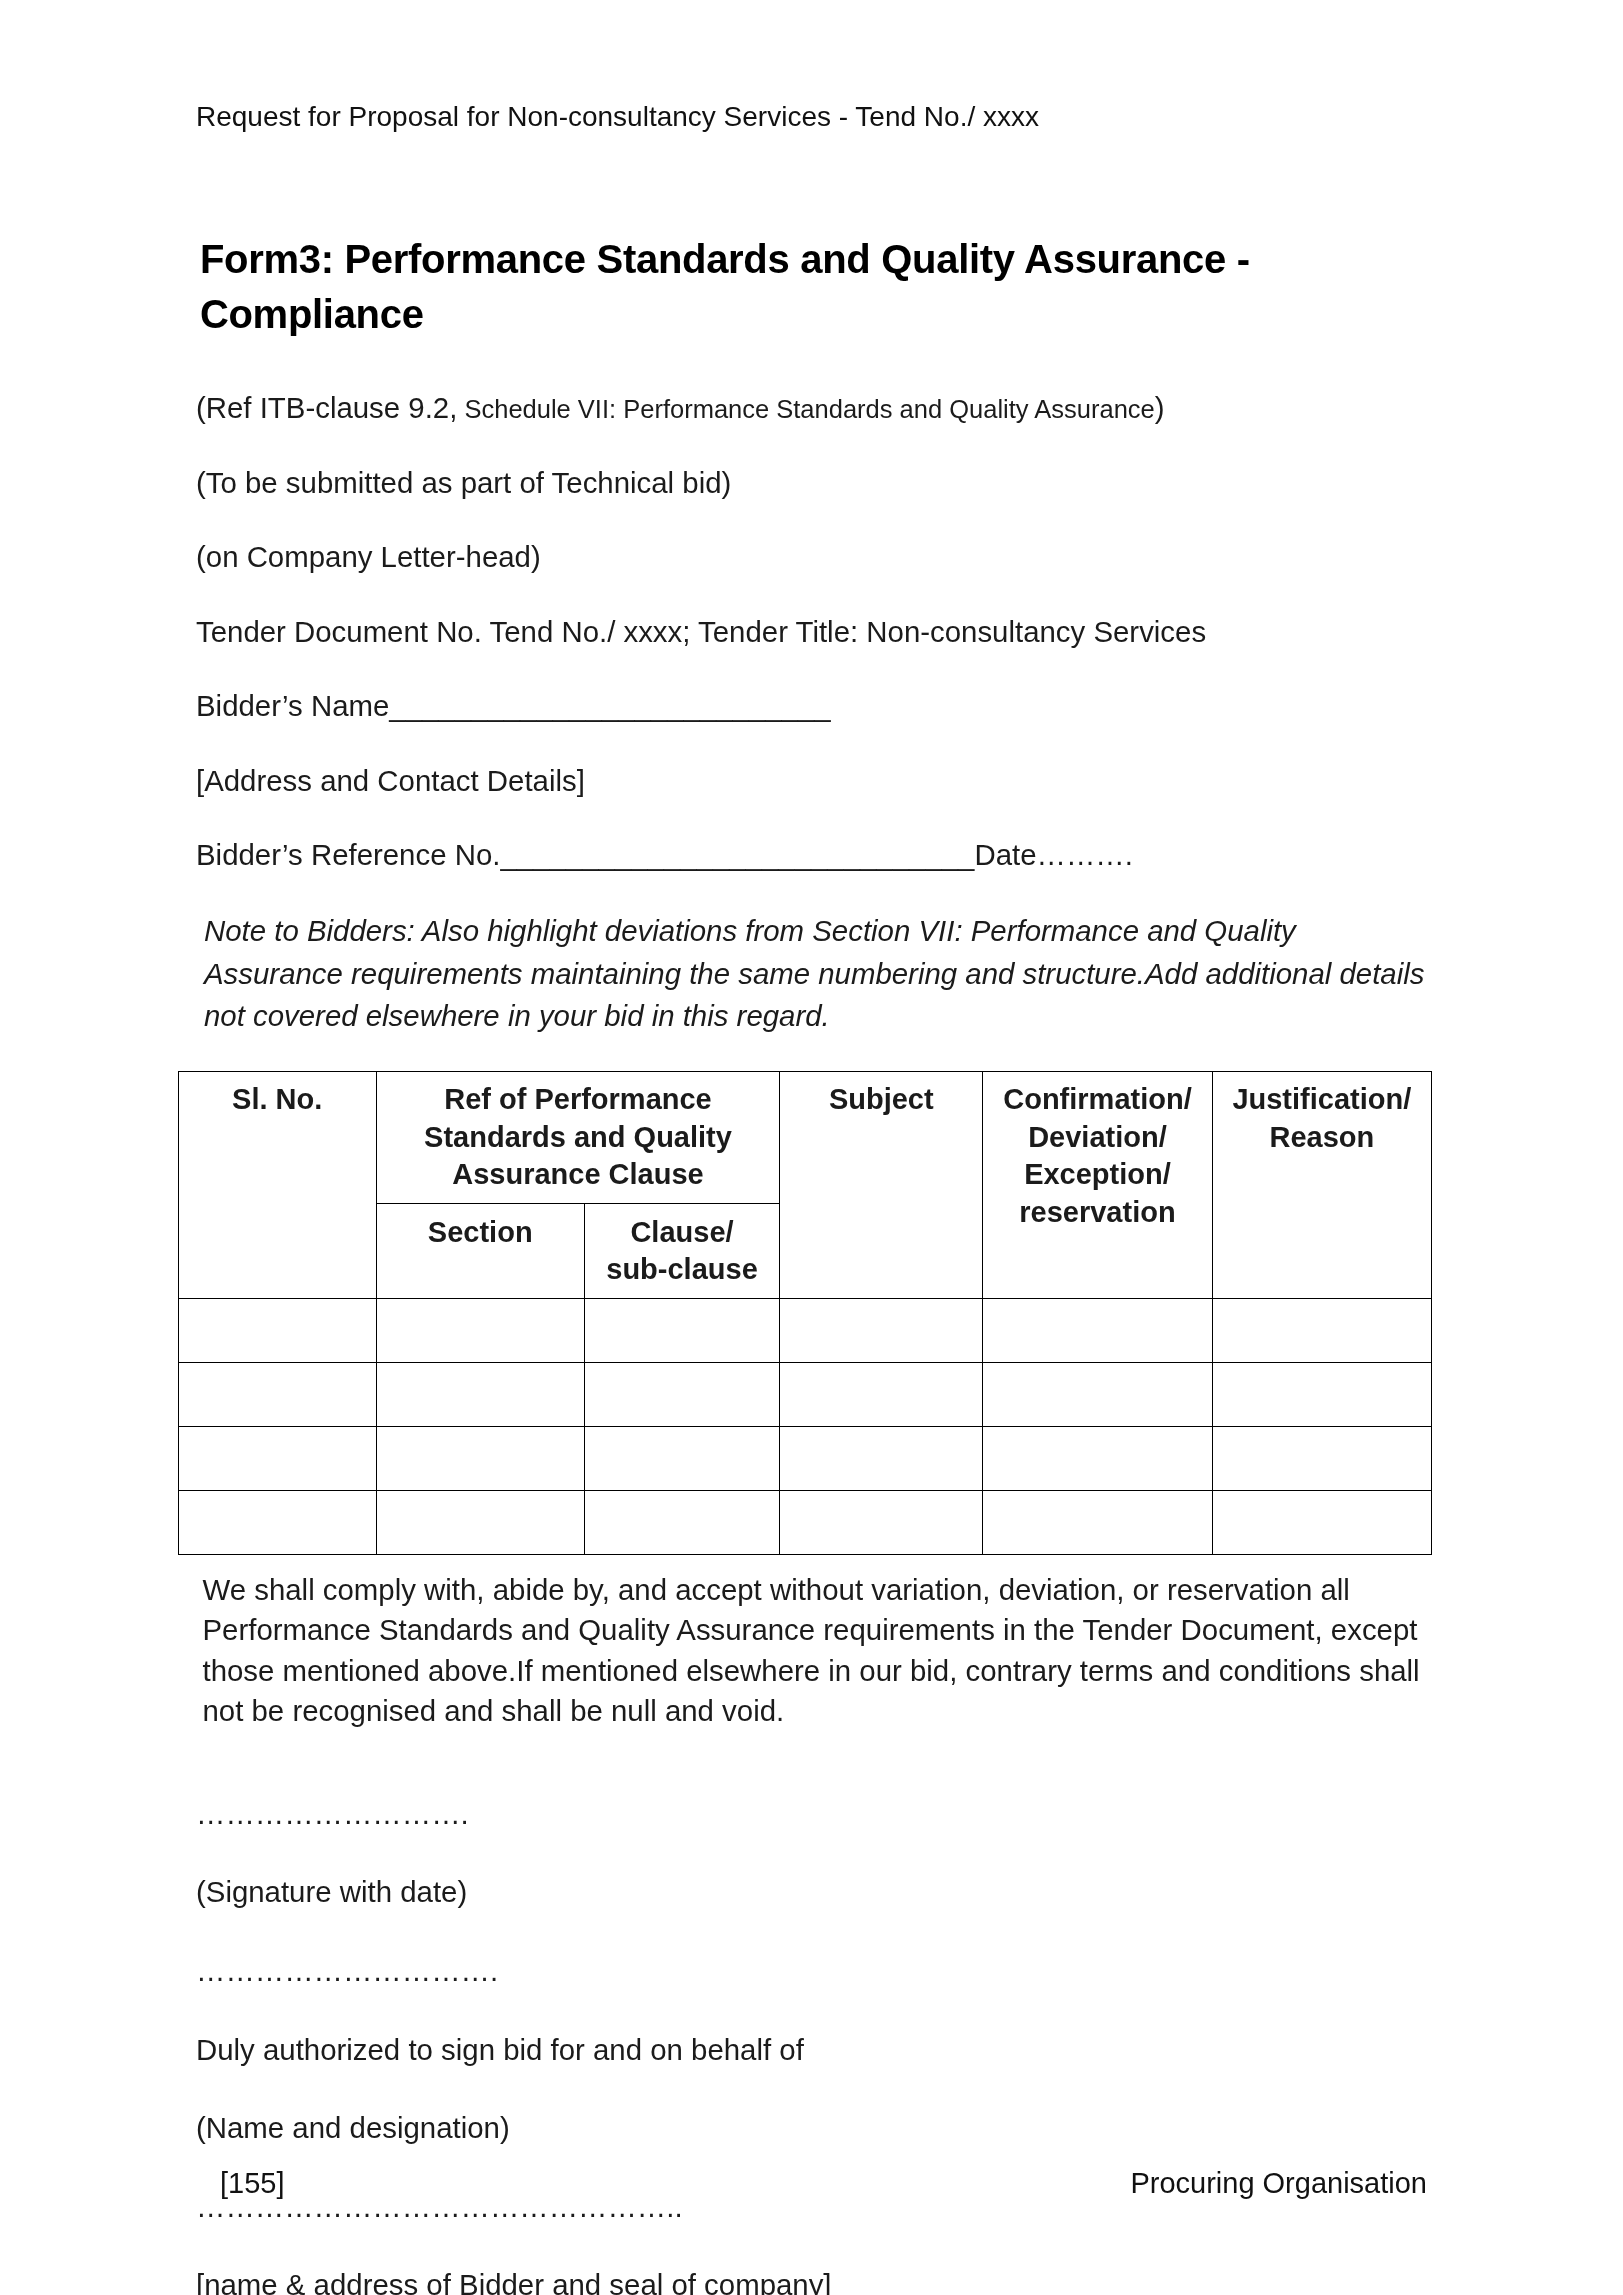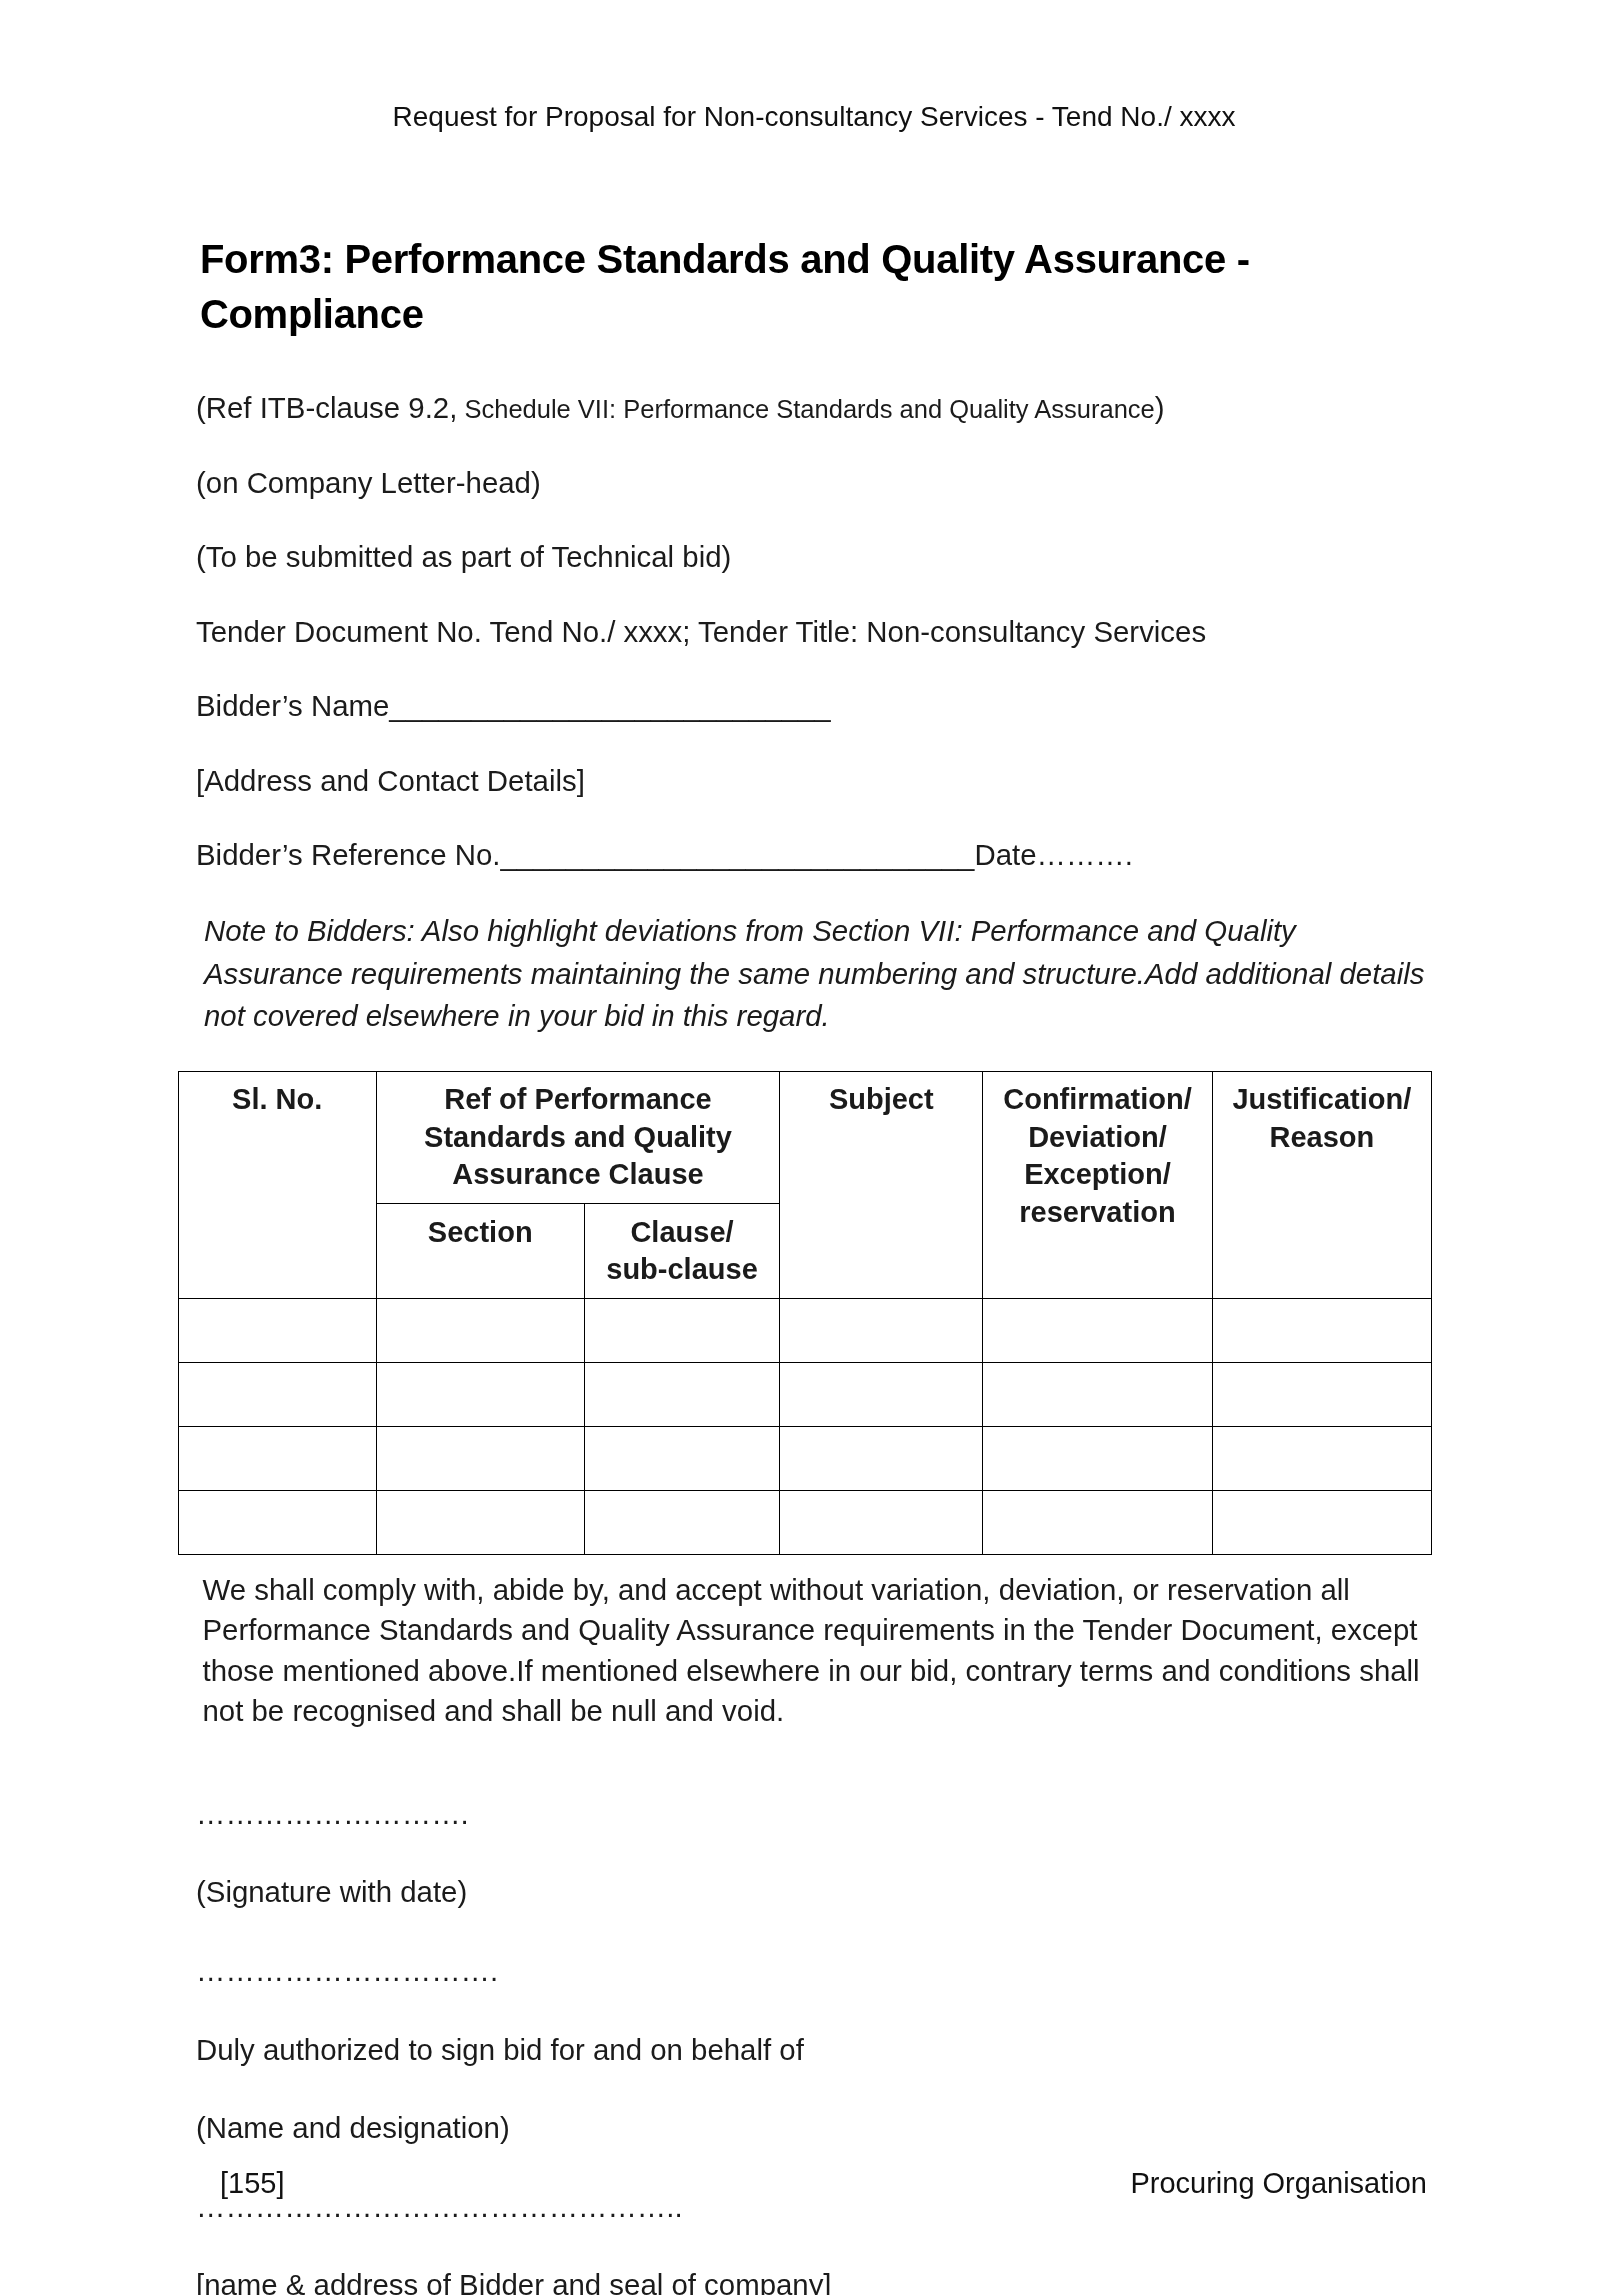--- a/index.html
+++ b/index.html
@@ -16,21 +16,20 @@
     padding: 98px 191px 0 196px;
     font-family: "Liberation Sans", sans-serif;
     font-size: 29.4px;
     line-height: 1.38;
     color: #1b1b1b;
   }
   .doc-header {
     font-size: 28px;
     margin: 0 0 95px 0;
     color: #111;
-    text-align: center;
   }
   .form-title {
     font-size: 40px;
     font-weight: 700;
     color: #000;
     margin: 0 0 46px 3.9px;
     letter-spacing: -0.3px;
   }
   p.doc-line {
     margin: 0 0 34px 0;
@@ -96,23 +95,23 @@
 <body>
 
 <div class="page">
 
   <div class="doc-header">Request for Proposal for Non-consultancy Services - Tend No./ xxxx</div>
 
   <h1 class="form-title">Form3: Performance Standards and Quality Assurance - Compliance</h1>
 
   <p class="doc-line"><span>(Ref ITB-clause 9.2,</span><span class="small-inline"> Schedule VII: Performance Standards and Quality Assurance</span><span>)</span></p>
 
+  <p class="doc-line">(To be submitted as part of Technical bid)</p>
+
   <p class="doc-line">(on Company Letter-head)</p>
-
-  <p class="doc-line">(To be submitted as part of Technical bid)</p>
 
   <p class="doc-line">Tender Document No. Tend No./ xxxx; Tender Title: Non-consultancy Services</p>
 
   <p class="doc-line">Bidder’s Name___________________________</p>
 
   <p class="doc-line">[Address and Contact Details]</p>
 
   <p class="doc-line ref-row"><span>Bidder’s Reference No._____________________________</span><span class="date-span">Date……….</span></p>
 
   <p class="note-line">Note to Bidders: Also highlight deviations from Section VII: Performance and Quality Assurance requirements maintaining the same numbering and structure.Add additional details not covered elsewhere in your bid in this regard.</p>

